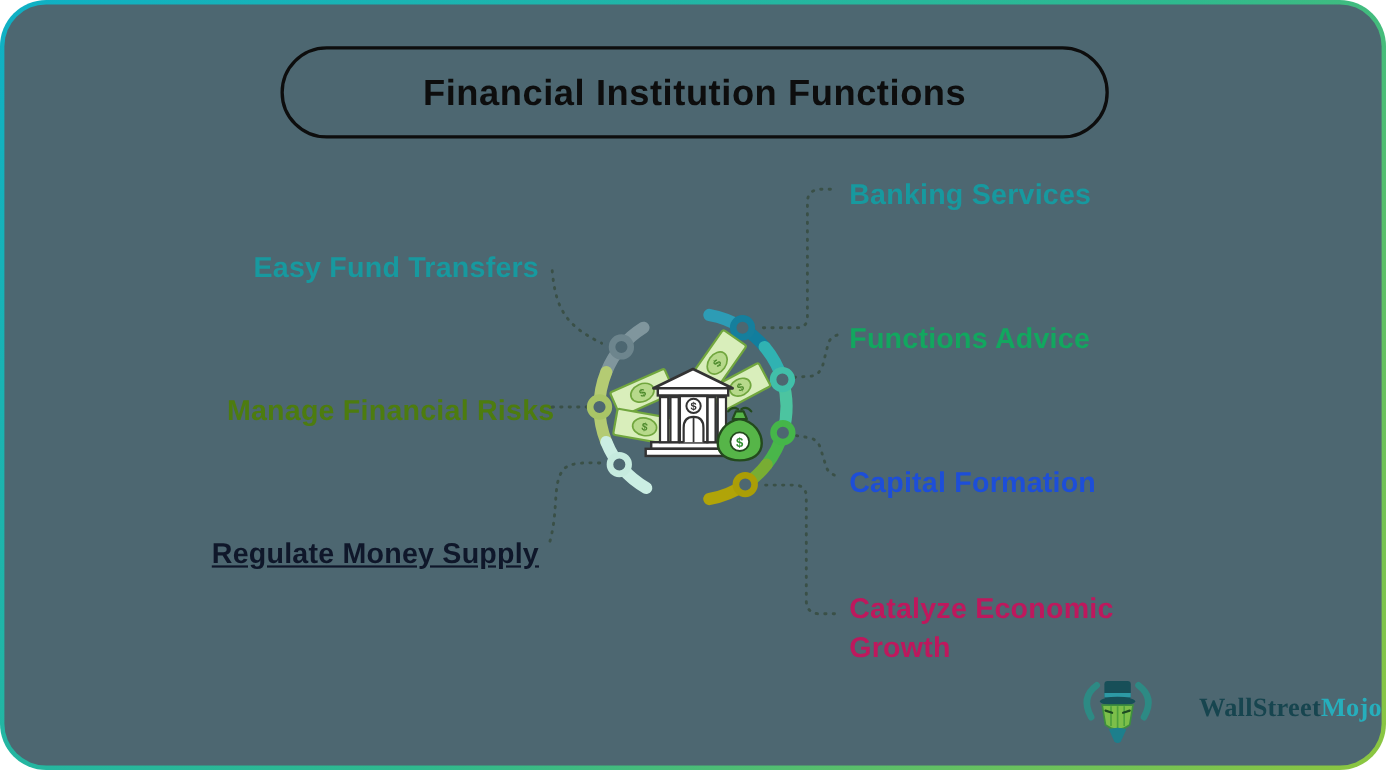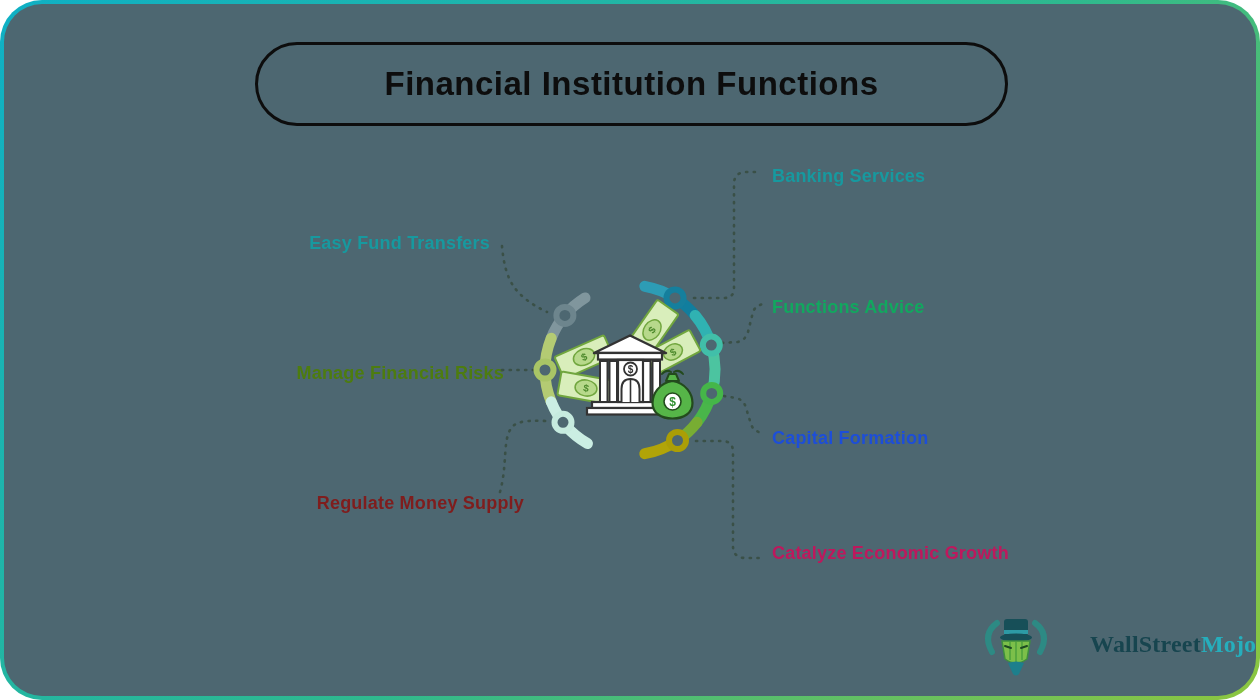--- a/index.html
+++ b/index.html
@@ -17,21 +17,21 @@
   .stage{position:absolute;inset:0;}
   .title-pill{
     position:absolute;left:255px;top:42px;width:753px;height:84px;
     border:3.5px solid #0d0d0d;border-radius:46px;box-sizing:border-box;
     display:flex;align-items:center;justify-content:center;
   }
   .title-text{
     font-size:33px;font-weight:800;color:#0d0d0d;letter-spacing:.5px;white-space:nowrap;
   }
   .fn-label{
-    position:absolute;font-size:18px;font-weight:800;letter-spacing:.2px;line-height:35px;
+    position:absolute;font-size:26px;font-weight:800;letter-spacing:.2px;line-height:35px;
   }
   .fn-left{text-align:right;}
   .fn-right{text-align:left;}
   .svg-overlay{position:absolute;inset:0;width:1260px;height:700px;}
   .logo-text{
     position:absolute;left:1090px;top:631px;font-size:24px;font-weight:800;letter-spacing:.2px;
     white-space:nowrap;
     font-family:Liberation Serif, serif;
   }
 </style>
@@ -43,21 +43,21 @@
   <div class="panel"></div>
 
   <div class="stage">
 
     <div class="title-pill">
       <span class="title-text">Financial Institution Functions</span>
     </div>
 
     <div class="fn-label fn-left" style="right: 770px; top: 226px; color: rgb(23, 153, 159);">Easy Fund Transfers</div>
     <div class="fn-label fn-left" style="right: 756px; top: 356px; color: #4d7c0f;">Manage Financial Risks</div>
-    <div class="fn-label fn-left" style="right: 736px; top: 486px; color: #7f1d1d;">Regulate Money Supply</div>
+    <div class="fn-label fn-left" style="right: 770px; top: 486px; color: #0f172a; text-decoration: underline;">Regulate Money Supply</div>
 
     <div class="fn-label fn-right" style="left: 772px; top: 159px; color: rgb(23, 153, 159);">Banking Services</div>
     <div class="fn-label fn-right" style="left: 772px; top: 290px; color: rgb(18, 167, 95);">Functions Advice</div>
     <div class="fn-label fn-right" style="left: 772px; top: 421px; color: #1d4ed8;">Capital Formation</div>
     <div class="fn-label fn-right" style="left: 772px; top: 536px; width: 278px; color: #be185d;">Catalyze Economic Growth</div>
 
     <svg class="svg-overlay" viewBox="0 0 1260 700">
 
       <g fill="none" stroke="#3a5047" stroke-width="2.6" stroke-linecap="round" stroke-dasharray="1.2 6.5">
         <path d="M502,246 C505,280 514,296 547,312"></path>

